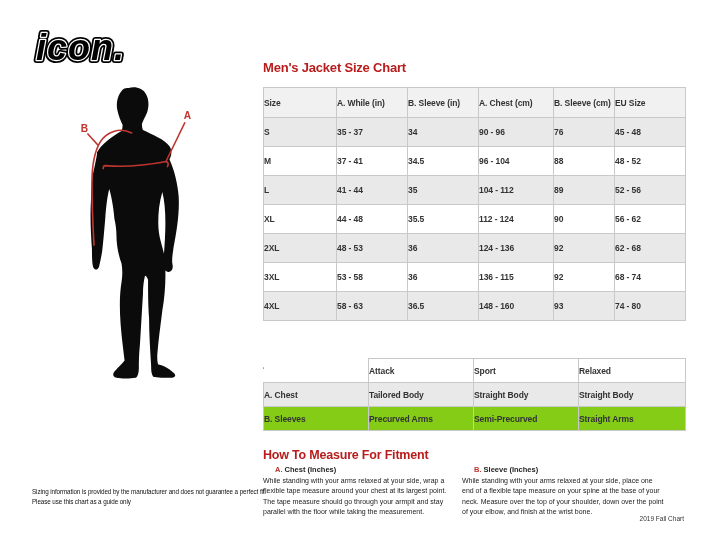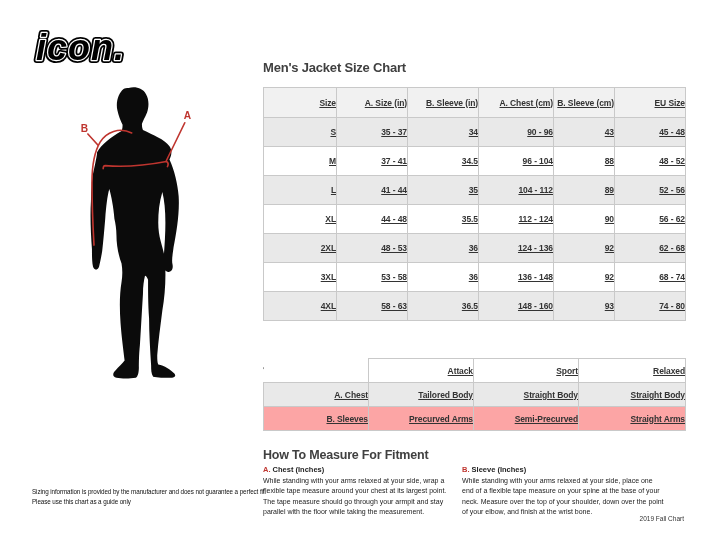--- a/index.html
+++ b/index.html
@@ -7,46 +7,46 @@
   body { font-family:"Liberation Sans", sans-serif; color:#2e2e2e; }
   .page { position:relative; width:720px; height:536px; background:#ffffff; overflow:hidden; }
 
   
   .logo { position:absolute; left:28px; top:24px; width:140px; height:48px; }
 
   
   .figure { position:absolute; left:62px; top:84px; width:166px; height:306px; }
 
   
-  .sec-title { position:absolute; left:263px; font-weight:700; color:#404040; letter-spacing:-0.2px; }
+  .sec-title { position:absolute; left:263px; font-weight:700; color:#b91c1c; letter-spacing:-0.2px; }
   #size-title    { top:60px;  font-size:13px; }
   #styles-title  { top:335px; font-size:12.5px;margin-top:24px; }
   #measure-title { top:448px; font-size:12.5px; }
 
   
   table { border-collapse:collapse; table-layout:fixed; position:absolute; left:263px;
           font-size:8.5px; font-weight:700; color:#333; letter-spacing:-0.1px; text-align:center; }
-  th, td { border:1px solid #c9c9c9; text-align:right; vertical-align:middle;text-decoration:underline; }
+  th, td { border:1px solid #c9c9c9; text-align:left; vertical-align:middle; }
 
   #main-table { top:87px; width:422px; }
   #main-table th { height:30px; background:#f1f1f1; }
   #main-table td { height:29px; background:#ffffff; }
   #main-table tbody tr:nth-child(odd) td { background:#e9e9e9; }
 
   #styles-table { top:358px; width:422px; }
   #styles-table th { height:24px; background:#ffffff;margin-left:17px; }
-  #styles-table td { height:24px; background:#fca5a5; }
+  #styles-table td { height:24px; background:#84cc16; }
   #styles-table tbody tr:nth-child(odd) td { background:#e9e9e9; }
   #styles-table thead th:first-child { border:none; background:#ffffff; }
 
   
   .measure-col { position:absolute; top:465px; }
   #measure-a { left:263px; width:197px; }
   #measure-b { left:462px; width:202px; }
-  .measure-head { font-size:7.5px; font-weight:700; color:#1d1d1d; }
+  .measure-head { font-size:7.5px; font-weight:700; color:#1d1d1d;margin-left:12px; }
   .measure-head .red-prefix { color:var(--accent, #bf352f); }
   .measure-body { margin-top:2px; font-size:7px; line-height:1.48; color:#222; }
 
   
   .disclaimer { position:absolute; left:32px; top:487px; width:242px;
                 font-size:6.3px; line-height:1.6; color:#111; letter-spacing:-0.1px; }
   .edition { position:absolute; left:540px; top:515px; width:144px; text-align:right;
              font-size:6.5px; color:#333; }
 </style>
 </head>
@@ -109,34 +109,34 @@
       <col style="width:73px">
         <col style="width:71px">
         <col style="width:71px">
       <col style="width:75px">
         <col style="width:61px">
         <col style="width:71px">
     </colgroup>
     <thead>
       <tr>
           <th>Size</th>
-          <th>A. Size (in)</th>
+          <th>A. While (in)</th>
           <th>B. Sleeve (in)</th>
           <th>A. Chest (cm)</th>
           <th>B. Sleeve (cm)</th>
           <th>EU Size</th>
         </tr>
     </thead>
     <tbody>
         <tr>
           <td>S</td>
           <td>35 - 37</td>
           <td>34</td>
           <td>90 - 96</td>
-          <td>43</td>
+          <td>76</td>
           <td>45 - 48</td>
         </tr>
         <tr>
           <td>M</td>
           <td>37 - 41</td>
           <td>34.5</td>
           <td>96 - 104</td>
           <td>88</td>
           <td>48 - 52</td>
         </tr>
@@ -161,21 +161,21 @@
           <td>48 - 53</td>
           <td>36</td>
           <td>124 - 136</td>
           <td>92</td>
           <td>62 - 68</td>
         </tr>
         <tr>
           <td>3XL</td>
           <td>53 - 58</td>
           <td>36</td>
-          <td>136 - 148</td>
+          <td>136 - 115</td>
           <td>92</td>
           <td>68 - 74</td>
         </tr>
         <tr>
           <td>4XL</td>
           <td>58 - 63</td>
           <td>36.5</td>
           <td>148 - 160</td>
           <td>93</td>
           <td>74 - 80</td>

